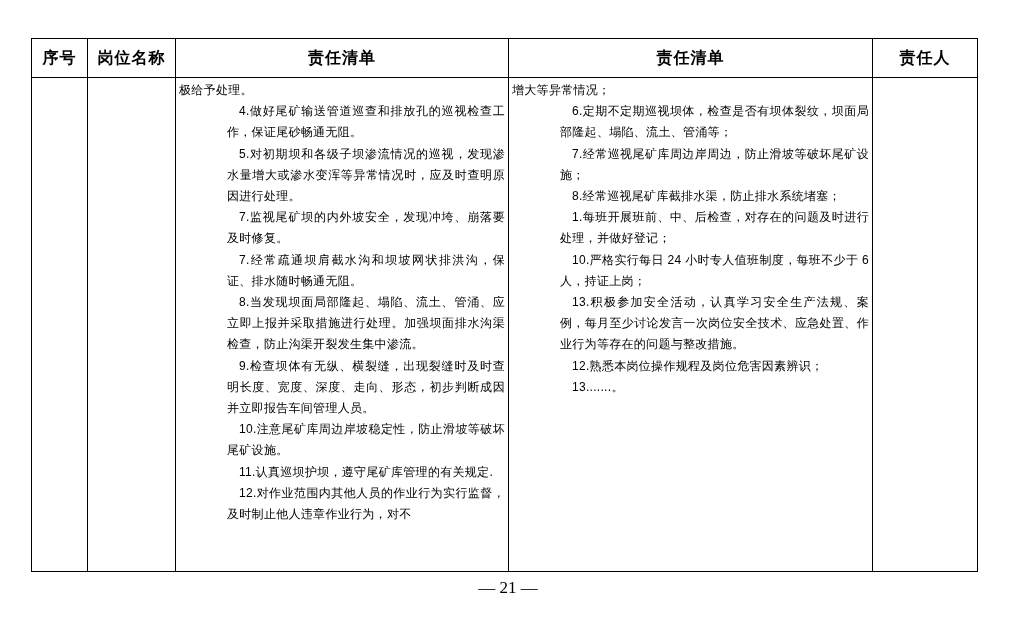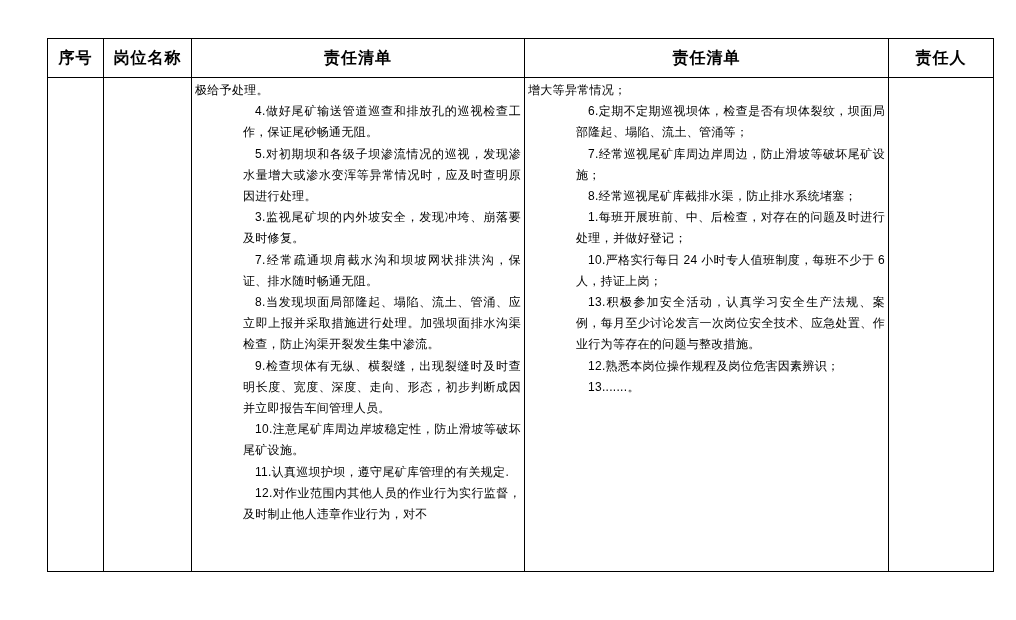--- a/index.html
+++ b/index.html
@@ -11,21 +11,21 @@
   }
   .page {
     position: relative;
     width: 1016px;
     height: 620px;
     background: #ffffff;
     overflow: hidden;
   }
   table.duty-table {
     position: absolute;
-    left: 47px;
+    left: 31px;
     top: 38px;
     width: 946px;
     height: 507px;
     border-collapse: collapse;
     table-layout: fixed;
   }
   .duty-table th,
   .duty-table td {
     border: 1.5px solid #000000;
     padding: 0;
@@ -98,21 +98,21 @@
           <div class="cellpad"></div>
         </td>
         <td>
           <div class="cellpad"></div>
         </td>
         <td>
           <div class="celltext">
               <p class="para">极给予处理。</p>
               <p class="para indent">4.做好尾矿输送管道巡查和排放孔的巡视检查工作，保证尾砂畅通无阻。</p>
               <p class="para indent">5.对初期坝和各级子坝渗流情况的巡视，发现渗水量增大或渗水变浑等异常情况时，应及时查明原因进行处理。</p>
-              <p class="para indent">3.监视尾矿坝的内外坡安全，发现冲垮、崩落要及时修复。</p>
+              <p class="para indent">7.监视尾矿坝的内外坡安全，发现冲垮、崩落要及时修复。</p>
               <p class="para indent">7.经常疏通坝肩截水沟和坝坡网状排洪沟，保证、排水随时畅通无阻。</p>
               <p class="para indent">8.当发现坝面局部隆起、塌陷、流土、管涌、应立即上报并采取措施进行处理。加强坝面排水沟渠检查，防止沟渠开裂发生集中渗流。</p>
               <p class="para indent">9.检查坝体有无纵、横裂缝，出现裂缝时及时查明长度、宽度、深度、走向、形态，初步判断成因并立即报告车间管理人员。</p>
               <p class="para indent">10.注意尾矿库周边岸坡稳定性，防止滑坡等破坏尾矿设施。</p>
               <p class="para indent">11.认真巡坝护坝，遵守尾矿库管理的有关规定.</p>
               <p class="para indent">12.对作业范围内其他人员的作业行为实行监督，及时制止他人违章作业行为，对不</p>
             </div>
         </td>
         <td>
           <div class="celltext">
@@ -127,14 +127,15 @@
               <p class="para indent">13.......。</p>
             </div>
         </td>
         <td>
           <div class="cellpad"></div>
         </td>
       </tr>
     </tbody>
   </table>
 
+  <div class="footer-pagenum">— 21 —</div>
 
 </div>
 
 </body></html>

